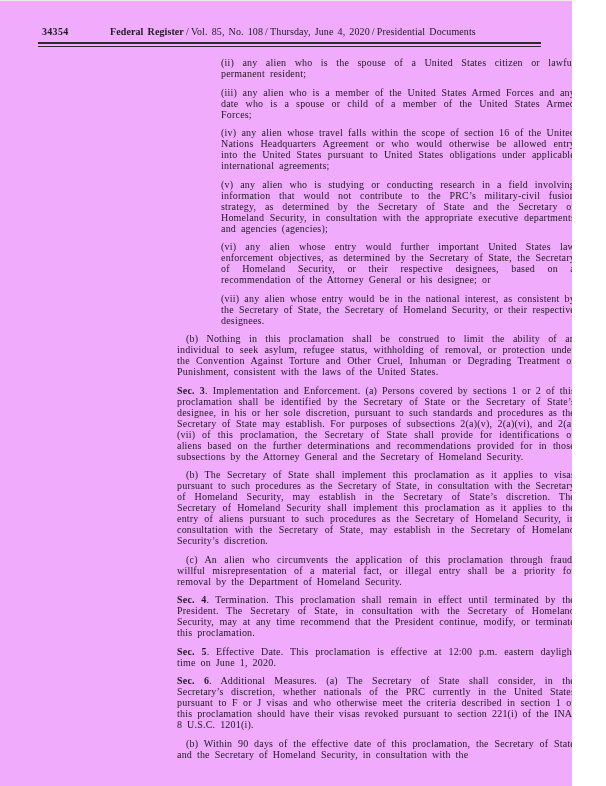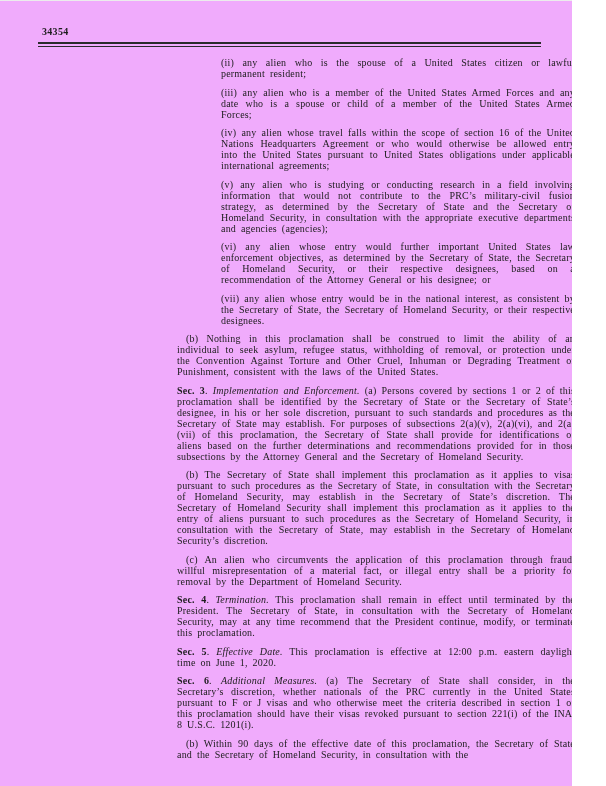--- a/index.html
+++ b/index.html
@@ -29,29 +29,32 @@
   .doc-body {
     position:absolute; top:56px; left:177px; width:398px;
     font-size:10px; line-height:11px;
     text-align:justify;
     letter-spacing:0.2px; word-spacing:2.2px;
   }
   .para { margin:0 0 7.5px 0; }
   .para.sub-clause { margin-left:44px; }
   .para.indented { text-indent:9px; }
   .seg-bold { font-weight:bold; }
-  .seg-italic { font-style:italic; }
+  .seg-italic { }
 </style>
 </head>
 <body>
 
 <div class="page">
 
   <div class="running-head">
     <span class="page-number">34354</span>
+    <span class="masthead">
+      <span class="fr-title">Federal Register</span><span> / Vol. 85, No. 108 / Thursday, June 4, 2020 / Presidential Documents</span>
+    </span>
   </div>
 
   <div class="header-rule"></div>
 
   <main class="doc-body" id="doc-body">
       <div class="para sub-clause"><span class="seg-normal">(ii) any alien who is the spouse of a United States citizen or lawful permanent resident;</span></div>
       <div class="para sub-clause"><span class="seg-normal">(iii) any alien who is a member of the United States Armed Forces and any date who is a spouse or child of a member of the United States Armed Forces;</span></div>
       <div class="para sub-clause"><span class="seg-normal">(iv) any alien whose travel falls within the scope of section 16 of the United Nations Headquarters Agreement or who would otherwise be allowed entry into the United States pursuant to United States obligations under applicable international agreements;</span></div>
       <div class="para sub-clause"><span class="seg-normal">(v) any alien who is studying or conducting research in a field involving information that would not contribute to the PRC’s military-civil fusion strategy, as determined by the Secretary of State and the Secretary of Homeland Security, in consultation with the appropriate executive departments and agencies (agencies);</span></div>
       <div class="para sub-clause"><span class="seg-normal">(vi) any alien whose entry would further important United States law enforcement objectives, as determined by the Secretary of State, the Secretary of Homeland Security, or their respective designees, based on a recommendation of the Attorney General or his designee; or</span></div>

